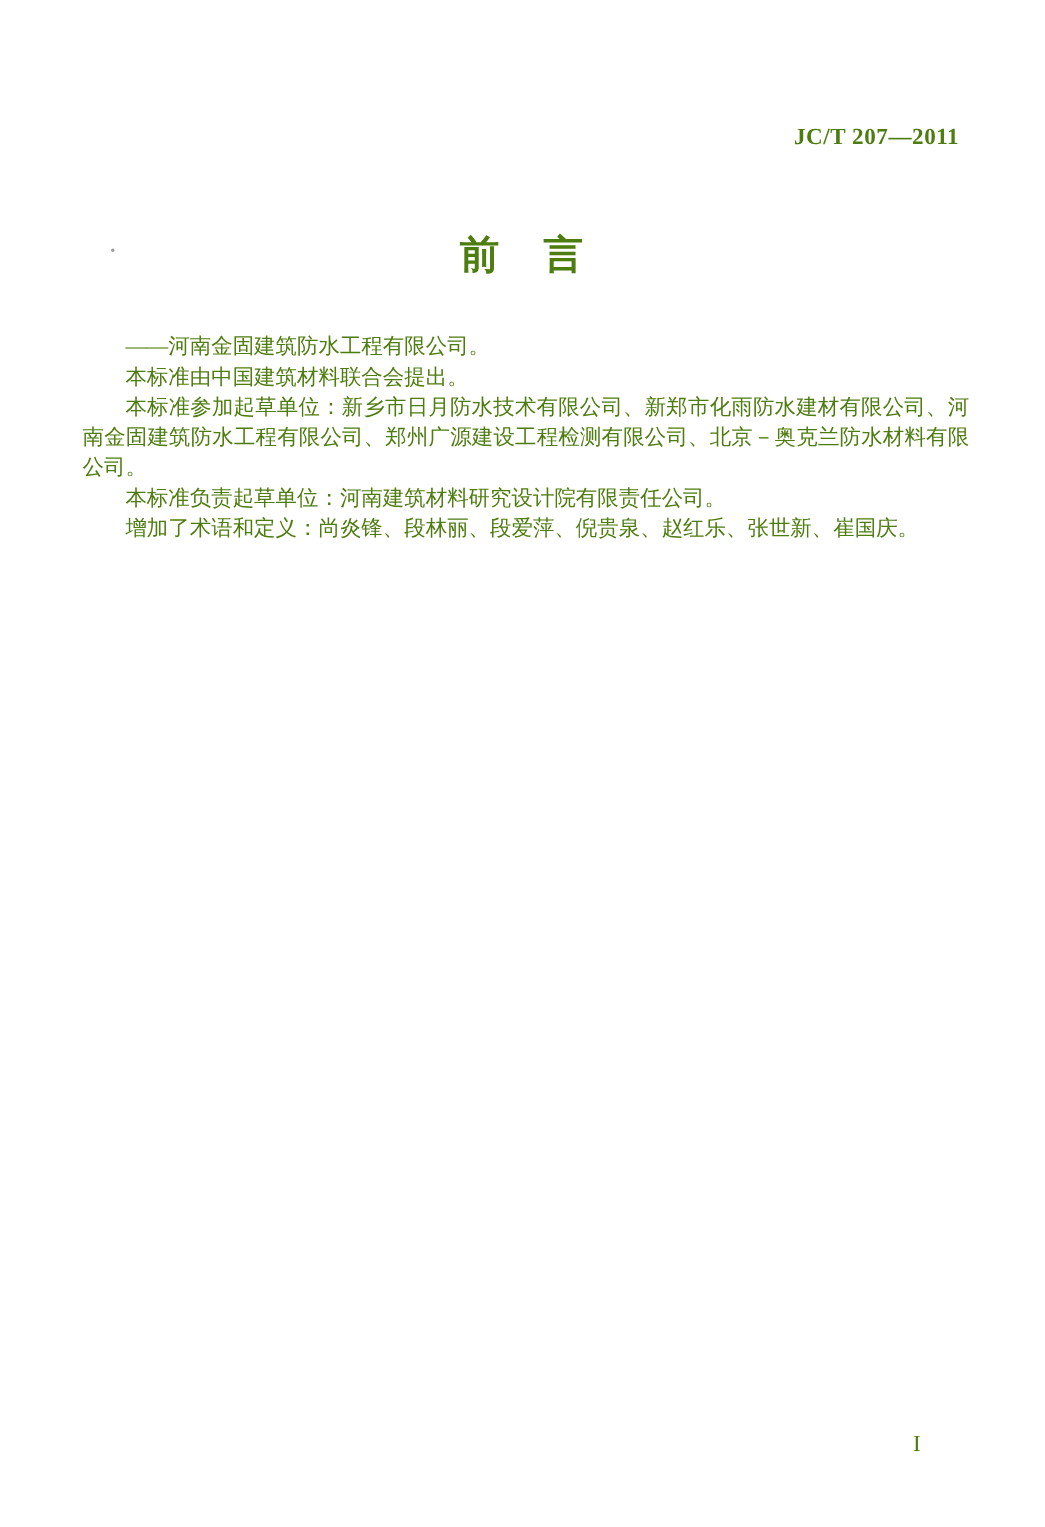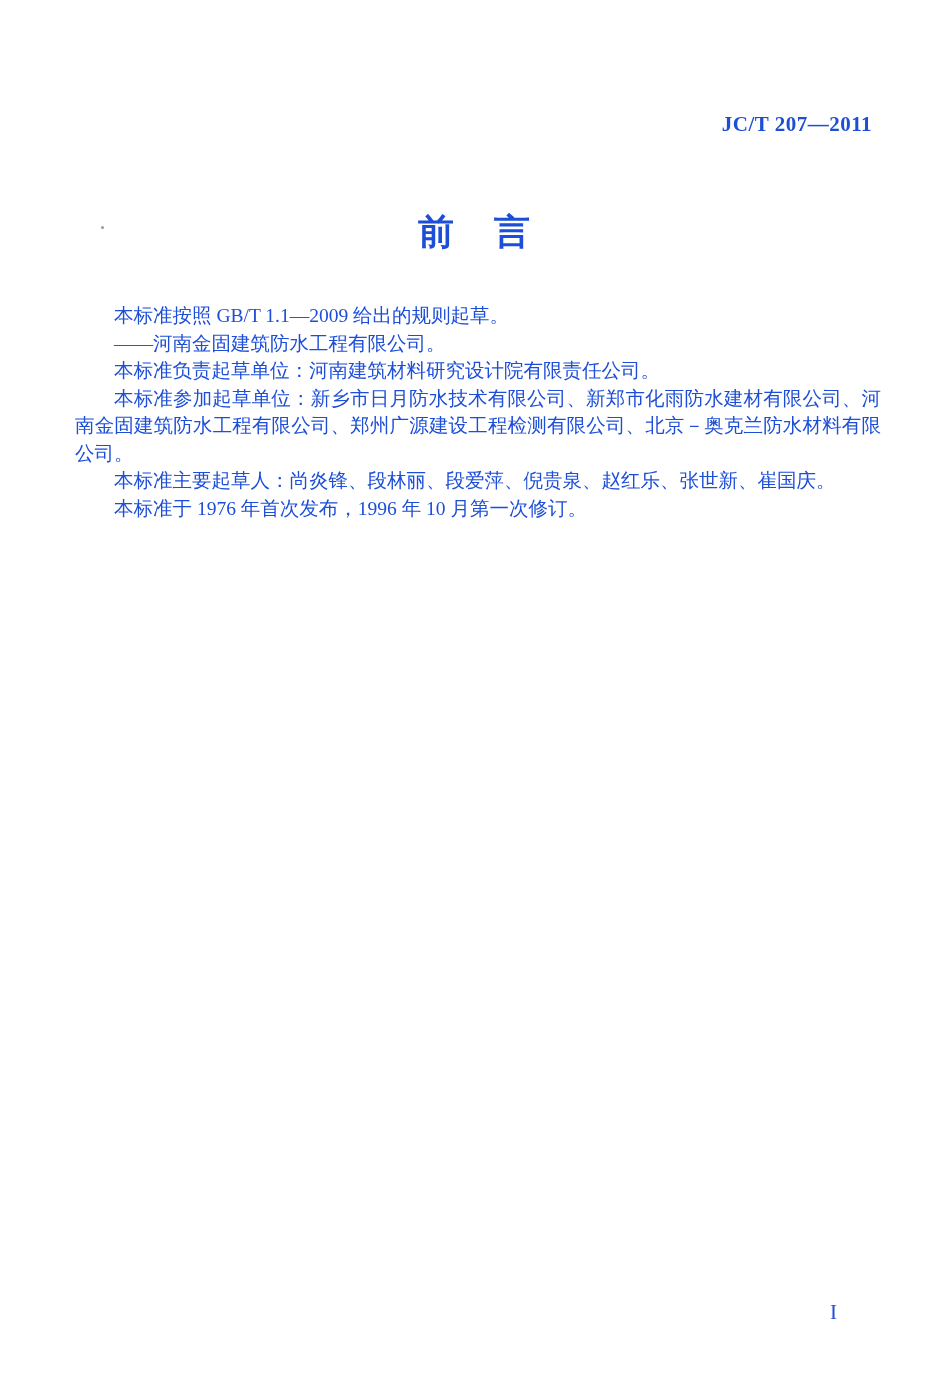--- a/index.html
+++ b/index.html
@@ -6,21 +6,21 @@
     margin: 0;
     padding: 0;
     background: #e8e8e8;
   }
   .page {
     position: relative;
     width: 950px;
     height: 1388px;
     margin: 0 auto;
     background: #ffffff;
-    color: #1d4ed8;
+    color: #4d7c0f;
     font-family: "Liberation Serif", "DejaVu Serif", serif;
     overflow: hidden;
   }
   .std-number {
     position: absolute;
     top: 112px;
     right: 78px;
     font-size: 21px;
     font-weight: bold;
     letter-spacing: 0.5px;
@@ -73,23 +73,22 @@
 
 <div class="page">
 
   <div class="std-number">JC/T 207—2011</div>
 
   <div class="scan-speck"></div>
 
   <div class="doc-title">前　言</div>
 
   <div class="foreword-body">
-    <p>本标准按照 GB/T 1.1—2009 给出的规则起草。</p>
     <p>——河南金固建筑防水工程有限公司。</p>
+    <p>本标准由中国建筑材料联合会提出。</p>
+    <p>本标准参加起草单位：新乡市日月防水技术有限公司、新郑市化雨防水建材有限公司、河南金固建筑防水工程有限公司、郑州广源建设工程检测有限公司、北京－奥克兰防水材料有限公司。</p>
     <p>本标准负责起草单位：河南建筑材料研究设计院有限责任公司。</p>
-    <p>本标准参加起草单位：新乡市日月防水技术有限公司、新郑市化雨防水建材有限公司、河南金固建筑防水工程有限公司、郑州广源建设工程检测有限公司、北京－奥克兰防水材料有限公司。</p>
-    <p>本标准主要起草人：尚炎锋、段林丽、段爱萍、倪贵泉、赵红乐、张世新、崔国庆。</p>
-    <p>本标准于 1976 年首次发布，1996 年 10 月第一次修订。</p>
+    <p>增加了术语和定义：尚炎锋、段林丽、段爱萍、倪贵泉、赵红乐、张世新、崔国庆。</p>
   </div>
 
   <div class="page-number">I</div>
 
 </div>
 
 </body></html>

